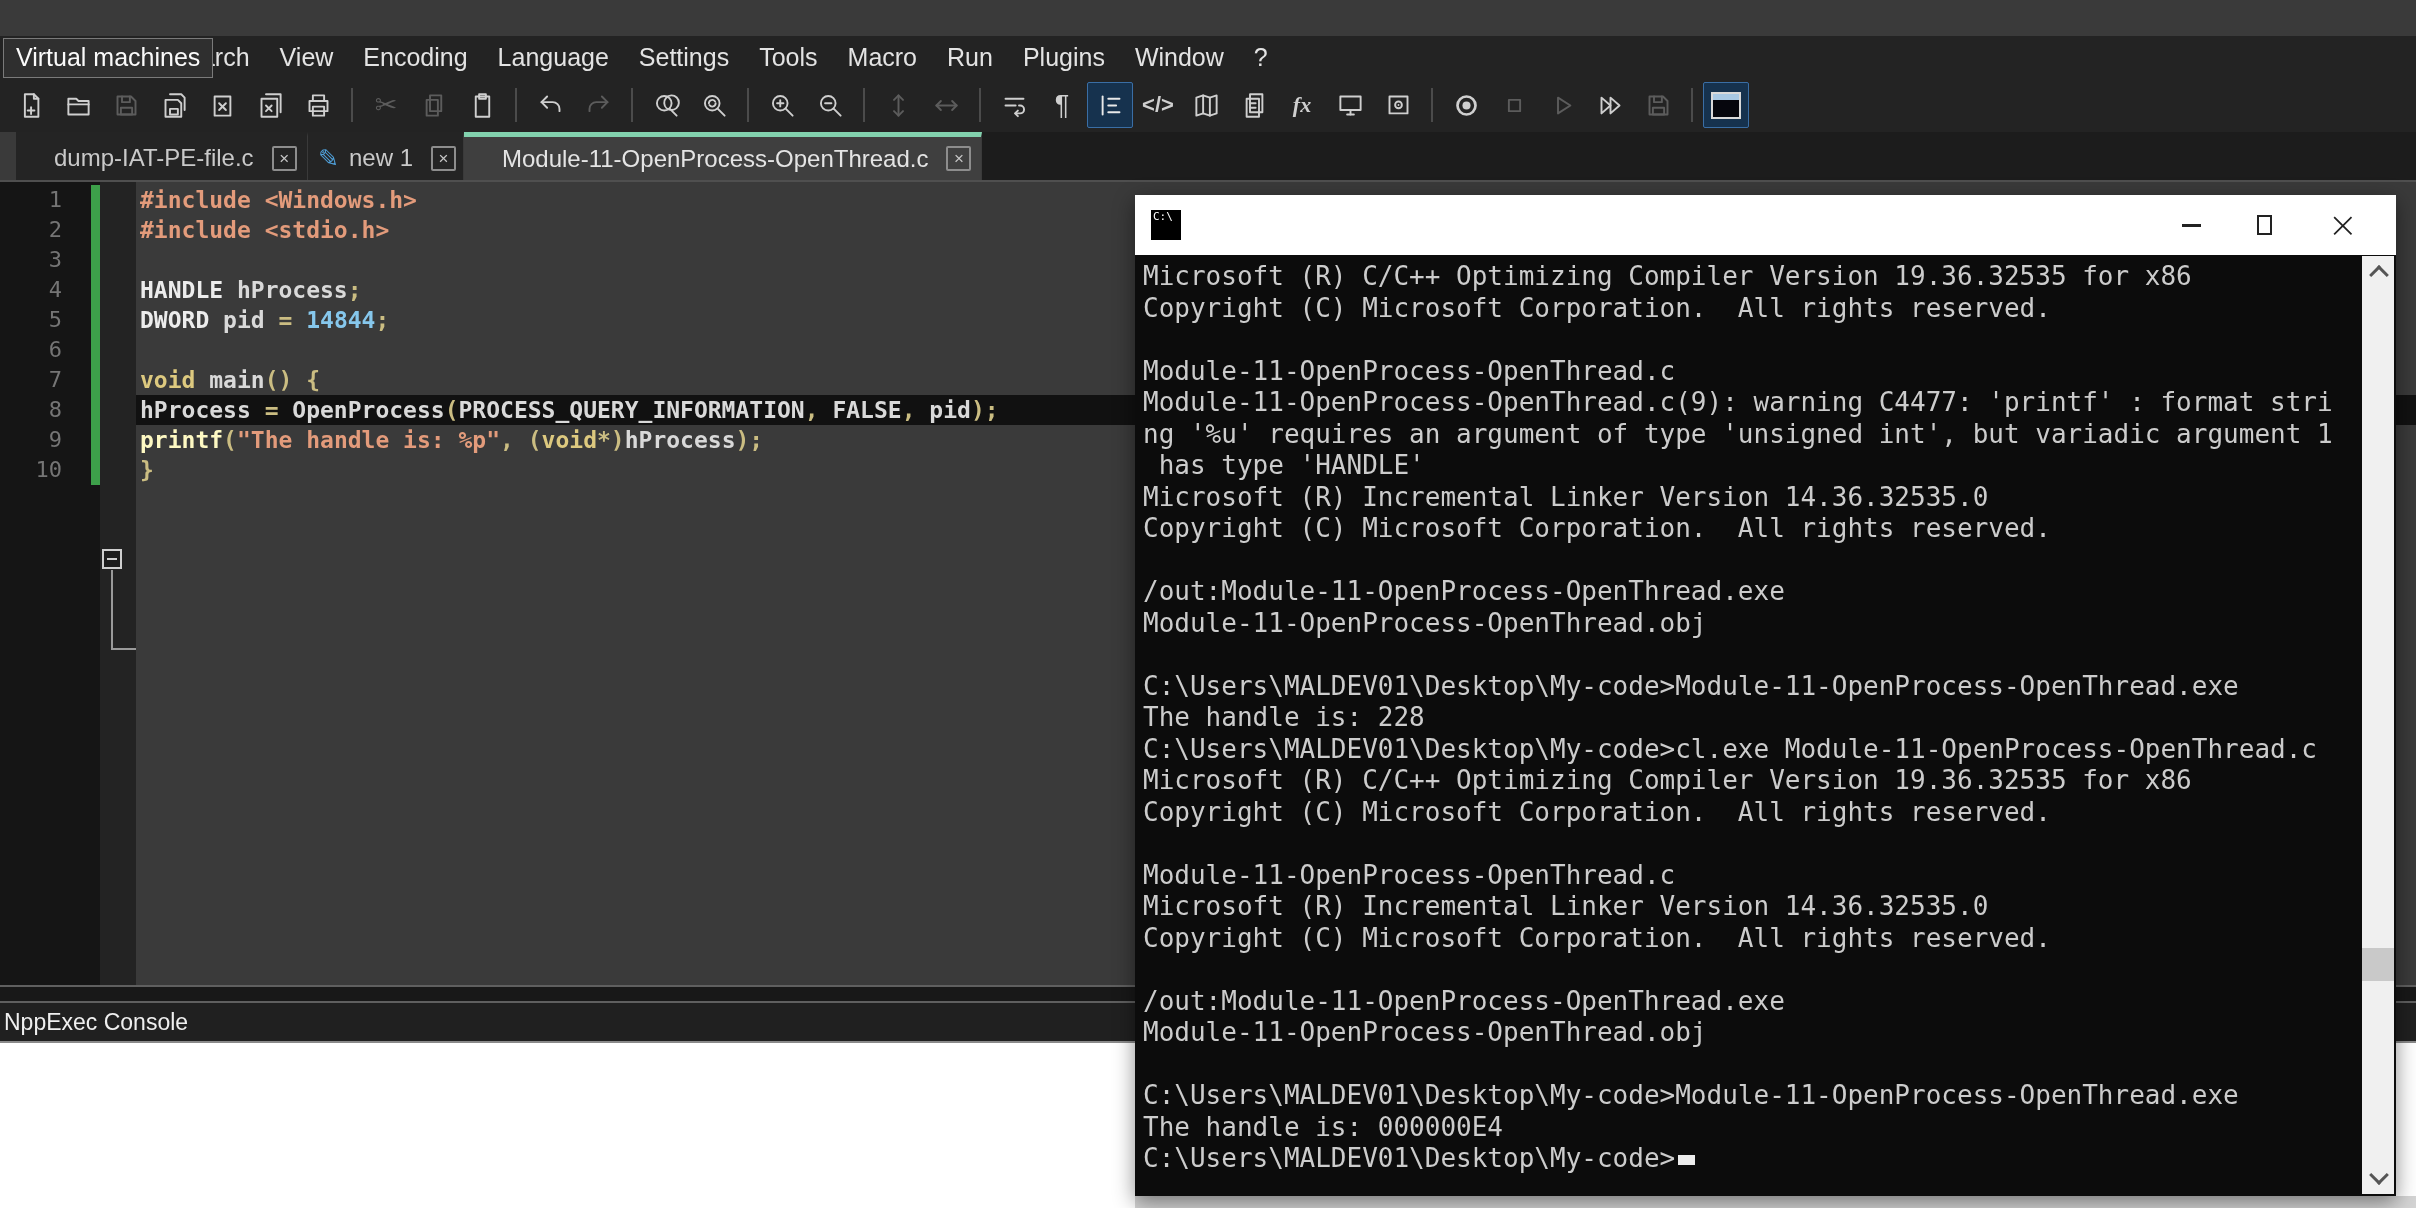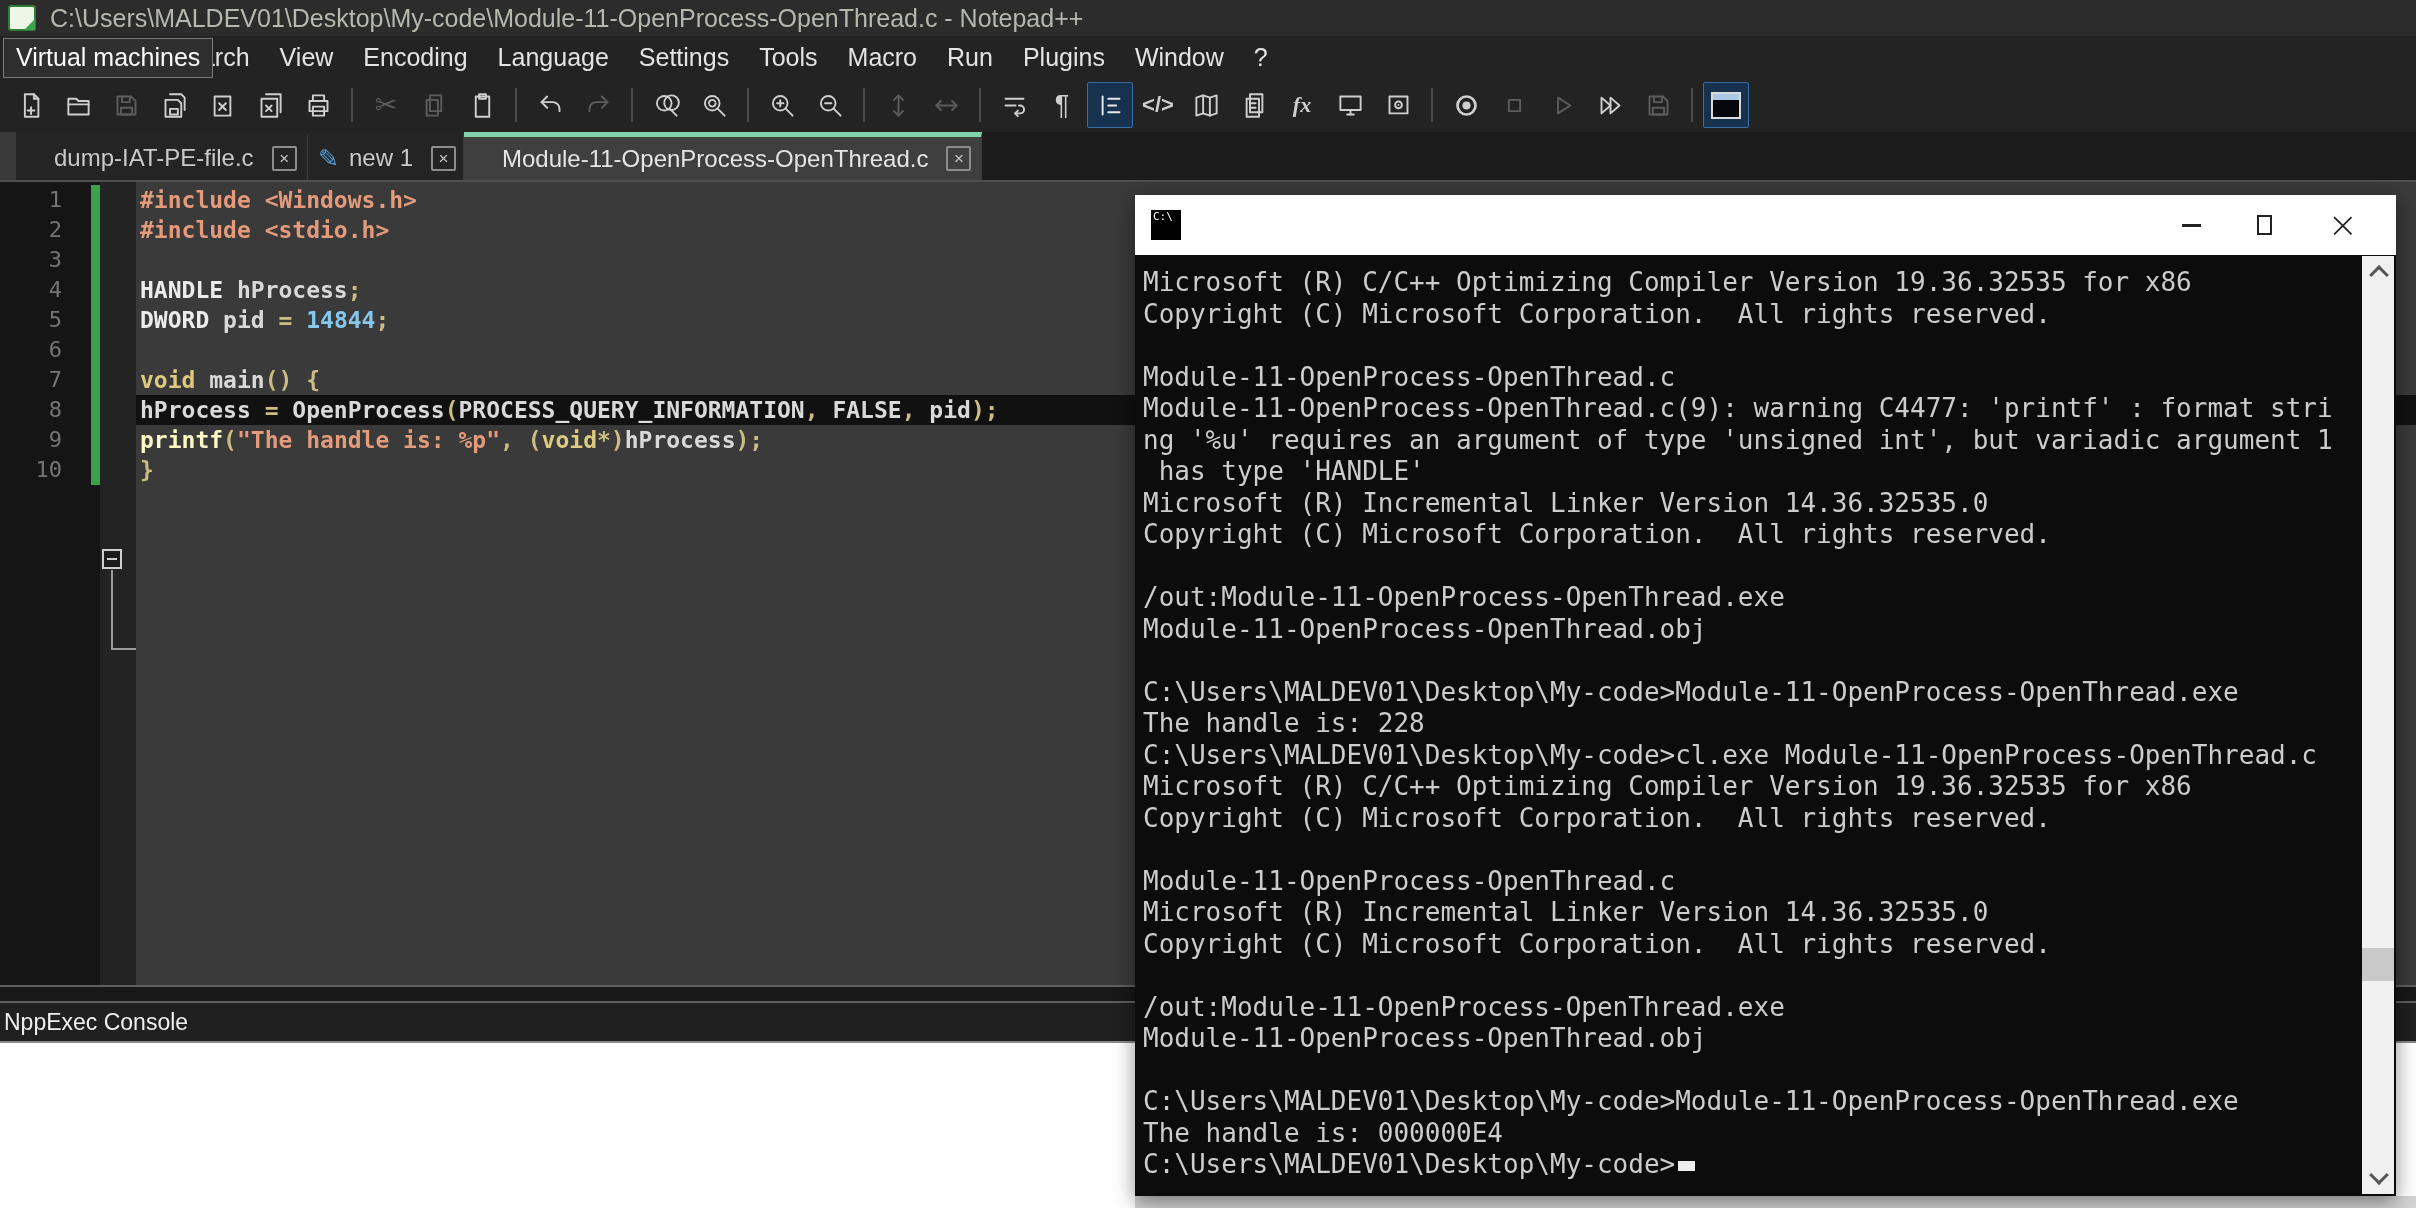--- a/index.html
+++ b/index.html
@@ -65,38 +65,34 @@
   
   #cmd{position:absolute;left:1135px;top:195px;width:1261px;height:1001px;z-index:20;box-shadow:0 6px 20px rgba(0,0,0,.45);}
   .cmd-titlebar{position:absolute;left:0;top:0;width:100%;height:60px;background:#ffffff;display:flex;align-items:center;}
   .cmd-icon{width:30px;height:30px;background:#000;margin-left:16px;display:flex;align-items:flex-start;flex:none;}
   .cmd-icon span{color:#fff;font-family:"DejaVu Sans Mono",monospace;font-size:11px;line-height:13px;padding-left:2px;}
   .cmd-title{margin-left:14px;font-size:25px;color:#1a1a1a;white-space:nowrap;}
   .cmd-btns{margin-left:auto;display:flex;align-items:center;gap:56px;padding-right:38px;}
   .btn-min i{display:block;width:19px;height:3px;background:#222;}
   .btn-max i{display:block;width:15px;height:20px;border:2px solid #222;box-sizing:border-box;}
   .btn-close{font-size:36px;color:#222;font-weight:300;line-height:1;font-family:"DejaVu Sans",sans-serif;}
-  .cmd-body{position:absolute;left:0;top:60px;width:100%;height:941px;background:#0c0c0c;box-sizing:border-box;padding:12px 40px 0 8px;overflow:hidden;font-family:"DejaVu Sans Mono",monospace;font-size:26px;color:#cccccc;}
+  .cmd-body{position:absolute;left:0;top:60px;width:100%;height:941px;background:#0c0c0c;box-sizing:border-box;padding:6px 40px 0 8px;overflow:hidden;font-family:"DejaVu Sans Mono",monospace;font-size:26px;color:#cccccc;}
   .cline{white-space:pre;line-height:31.5px;height:31.5px;}
   .cursor{display:inline-block;width:17px;height:10px;background:#ededed;margin-left:3px;transform:translateY(-2px);}
   .cmd-scroll{position:absolute;right:2px;top:61px;bottom:2px;width:32px;background:#f0f0f0;}
   .chev{position:absolute;left:10px;width:11px;height:11px;border-right:3px solid #555;border-bottom:3px solid #555;}
   .chev.up{top:12px;transform:rotate(-135deg);}
   .chev.down{bottom:12px;transform:rotate(45deg);}
   .cmd-thumb{position:absolute;left:0;top:692px;width:100%;height:33px;background:#c9c9c9;}
   .cmd-bottom-strip{position:absolute;left:1135px;top:1196px;width:1281px;height:12px;background:#d4d4d4;z-index:18;}
 </style>
 </head>
 <body>
 
 <div id="npp">
-  <div class="titlebar">
-    <span class="npp-icon"></span>
-    <span class="title-text">C:\Users\MALDEV01\Desktop\My-code\Module-11-OpenProcess-OpenThread.c - Notepad++</span>
-  </div>
   <div class="menubar" id="menubar">
       <span class="menu-item">File</span>
       <span class="menu-item">Edit</span>
       <span class="menu-item">Search</span>
       <span class="menu-item">View</span>
       <span class="menu-item">Encoding</span>
       <span class="menu-item">Language</span>
       <span class="menu-item">Settings</span>
       <span class="menu-item">Tools</span>
       <span class="menu-item">Macro</span>

